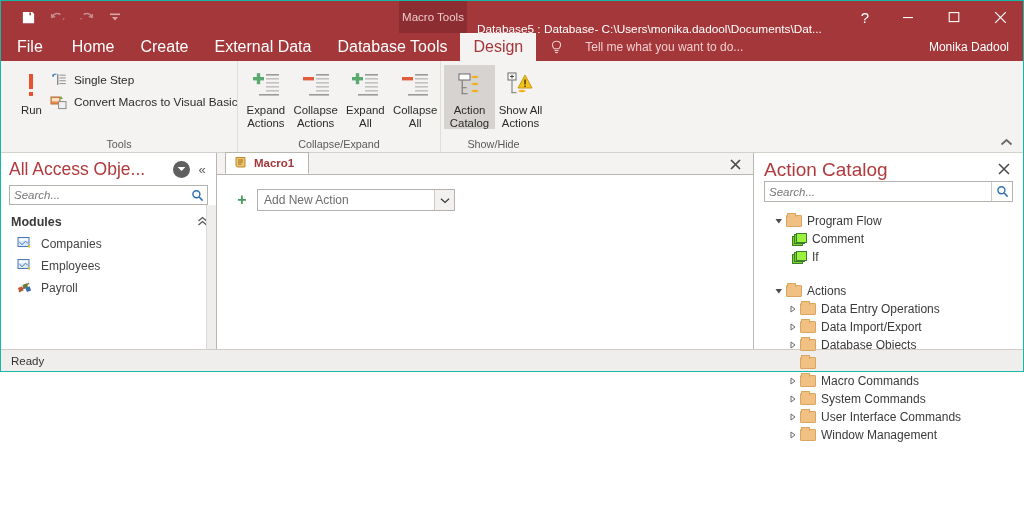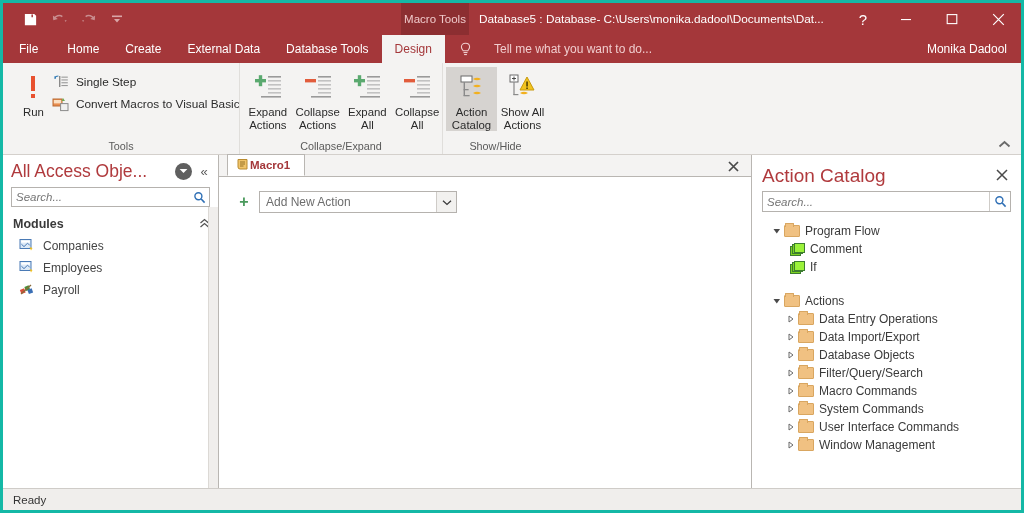--- a/index.html
+++ b/index.html
@@ -3,23 +3,23 @@
 <meta charset="utf-8">
 <style>
   * { box-sizing: border-box; margin: 0; padding: 0; }
   html, body {
     width: 1024px; height: 525px;
     font-family: "Liberation Sans", sans-serif;
     overflow: hidden;
     background: #ffffff;
   }
   #app {
-    width: 1024px; height: 513px;
+    width: 1024px; height: 372px;
     position: relative;
-    border: 3px solid #14b8a6;
+    border: 1px solid #14b8a6;
     background: #4d7c0f;
     display: flex; flex-direction: column;
   }
 
   
   .titlebar {
     height: 32px; flex: 0 0 32px;
     background: #a4373a;
     display: flex; align-items: center;
     position: relative;
@@ -34,21 +34,21 @@
   .qat-btn svg { display: block; }
 
   .ctx-tools {
     position: absolute; left: 398px; top: 0;
     width: 68px; height: 32px;
     background: #8c2e31;
     display: flex; align-items: center; justify-content: center;
     font-size: 11.5px; color: #efc9ca;
   }
   .doc-title {
-    position: absolute; left: 476px; top: 0; height: 32px;
+    position: absolute; left: 476px; top: 12px; height: 32px;
     display: flex; align-items: center;
     font-size: 11.8px; color: #ffffff; white-space: nowrap;
   }
   .win-ctrls {
     position: absolute; right: 0; top: 0; height: 32px;
     display: flex; align-items: stretch;
   }
   .win-btn {
     width: 46px;
     display: flex; align-items: center; justify-content: center;
@@ -60,21 +60,21 @@
   
   .tabstrip {
     height: 28px; flex: 0 0 28px;
     background: #a4373a;
     display: flex; align-items: stretch;
     position: relative;
   }
   .rtab {
     padding: 0 13px;
     display: flex; align-items: center;
-    font-size: 12px; color: #ffffff;
+    font-size: 16px; color: #ffffff;
     white-space: nowrap;
   }
   .rtab.file { padding: 0 16px; }
   .rtab.active {
     background: #f4f3f2; color: #a4373a;
   }
   .tellme {
     display: flex; align-items: center; gap: 22px;
     padding-left: 14px;
     font-size: 12px; color: #f0cdce;
@@ -213,21 +213,21 @@
   }
   .doctabs {
     height: 22px; flex: 0 0 22px;
     display: flex; align-items: flex-end;
     background: #f4f3f2;
     border-bottom: 1px solid #b9b6b2;
     position: relative;
   }
   .doctab {
     height: 22px; margin-left: 8px;
-    display: flex; align-items: center; gap: 0;
+    display: flex; align-items: center; gap: 6px;
     padding: 0 14px 0 8px;
     background: #ffffff;
     border: 1px solid #b9b6b2; border-bottom: 1px solid #ffffff;
     font-size: 11.5px; font-weight: bold; color: #a4373a;
   }
   .doctab-close {
     position: absolute; right: 10px; top: 3px;
     width: 16px; height: 16px;
     display: flex; align-items: center; justify-content: center;
     color: #555555;

